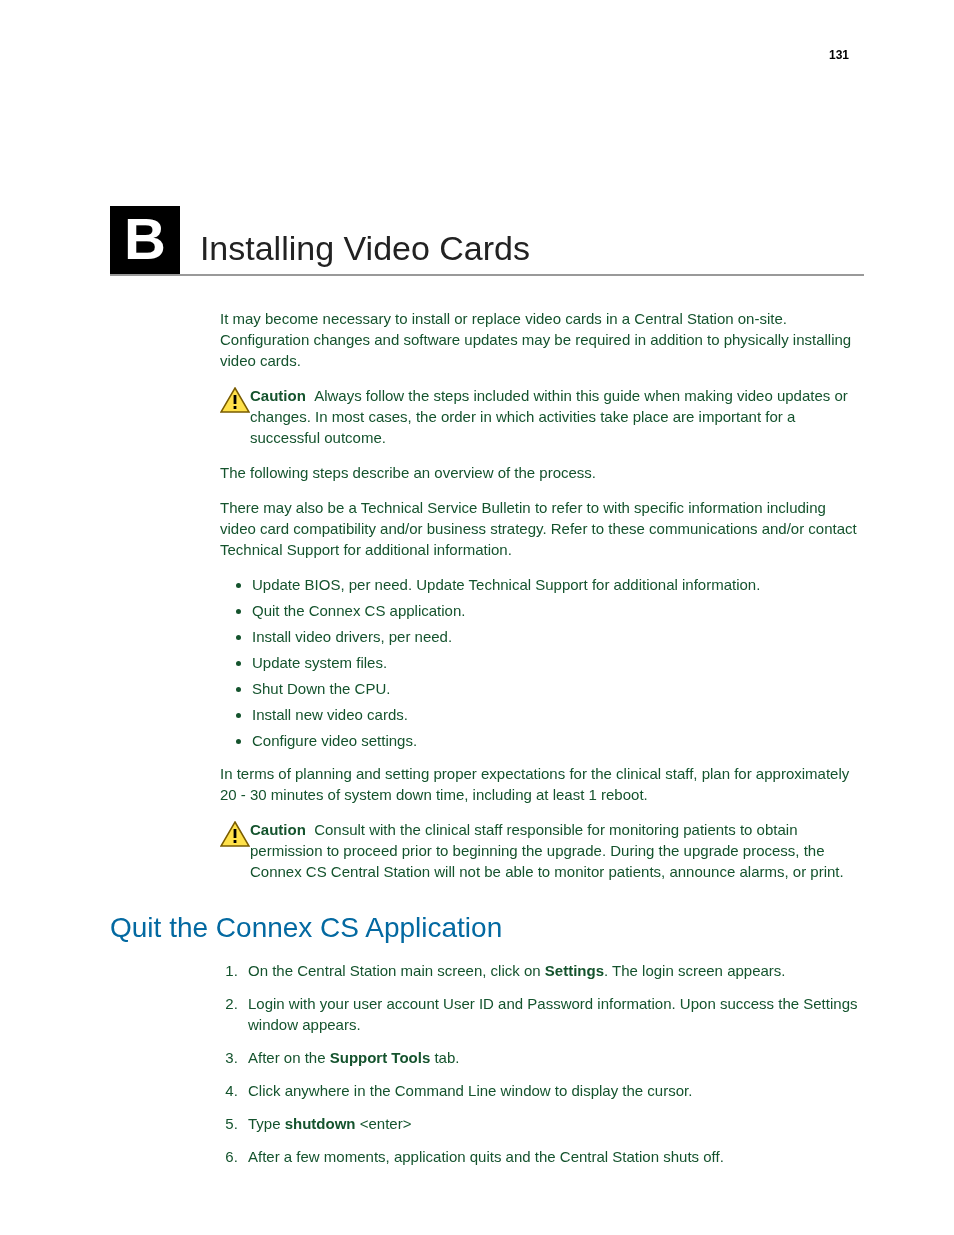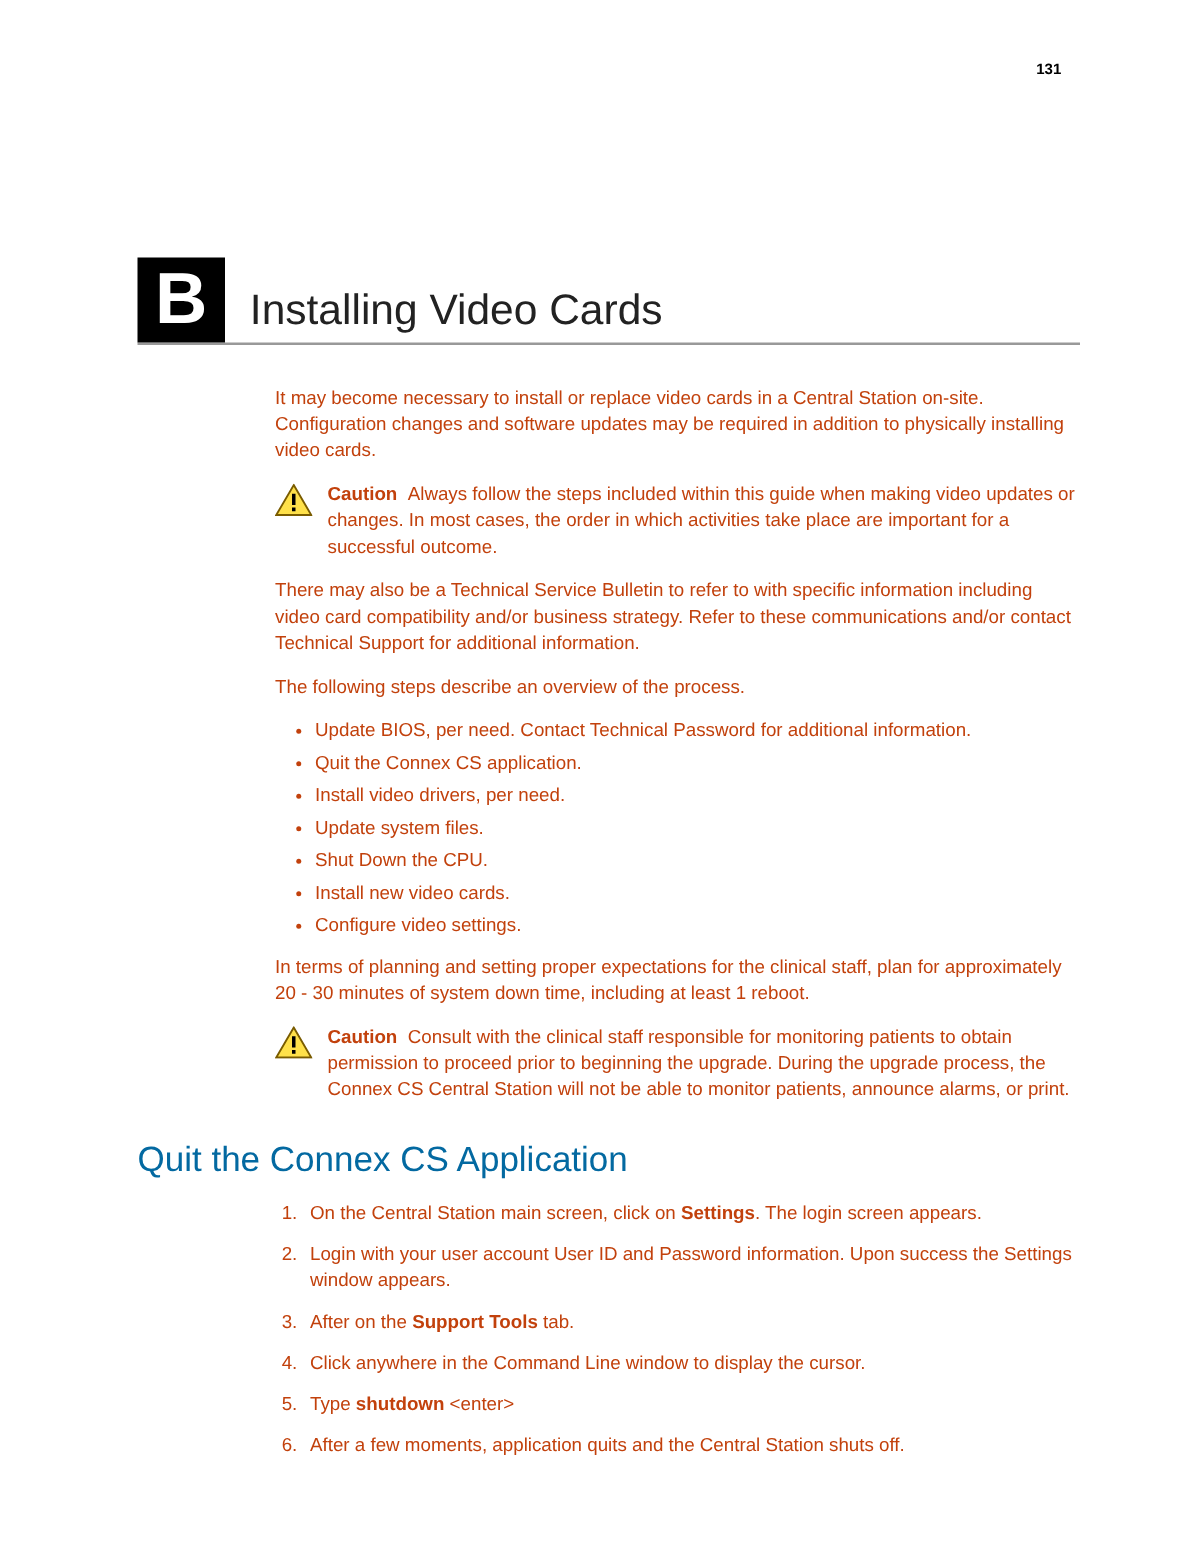--- a/index.html
+++ b/index.html
@@ -45,27 +45,26 @@
     letter-spacing: 0px;
     color: #222;
     margin: 0 0 6px 0;
     font-family: "Arial Narrow", Arial, sans-serif;
     font-stretch: condensed;
   }
   .content {
     margin-left: 110px;
     font-size: 15px;
     line-height: 1.4;
-    color: #c2410c;
+    color: #14532d;
   }
   .content p { margin: 0 0 14px 0; }
   .caution-block {
     display: flex;
     align-items: flex-start;
-    gap: 12px;
     margin-bottom: 14px;
   }
   .caution-icon {
     flex: 0 0 30px;
     margin-top: 2px;
   }
   .caution-text { flex: 1; }
   .caution-text .label { font-weight: bold; }
   ul.bullets {
     list-style: disc;
@@ -109,25 +108,25 @@
           <polygon points="15,1 29,25 1,25" fill="#ffe14a" stroke="#7a5c00" stroke-width="1.5"></polygon>
           <rect x="13.6" y="8" width="2.8" height="9" fill="#000"></rect>
           <rect x="13.6" y="19" width="2.8" height="3" fill="#000"></rect>
         </svg>
       </div>
       <div class="caution-text">
         <span class="label">Caution</span>&nbsp;&nbsp;<span>Always follow the steps included within this guide when making video updates or changes. In most cases, the order in which activities take place are important for a successful outcome.</span>
       </div>
     </div>
 
+    <p>The following steps describe an overview of the process.</p>
     <p>There may also be a Technical Service Bulletin to refer to with specific information including video card compatibility and/or business strategy. Refer to these communications and/or contact Technical Support for additional information.</p>
-    <p>The following steps describe an overview of the process.</p>
 
     <ul class="bullets">
-      <li>Update BIOS, per need. Contact Technical Password for additional information.</li>
+      <li>Update BIOS, per need. Update Technical Support for additional information.</li>
       <li>Quit the Connex CS application.</li>
       <li>Install video drivers, per need.</li>
       <li>Update system files.</li>
       <li>Shut Down the CPU.</li>
       <li>Install new video cards.</li>
       <li>Configure video settings.</li>
     </ul>
 
     <p>In terms of planning and setting proper expectations for the clinical staff, plan for approximately 20 - 30 minutes of system down time, including at least 1 reboot.</p>
 

